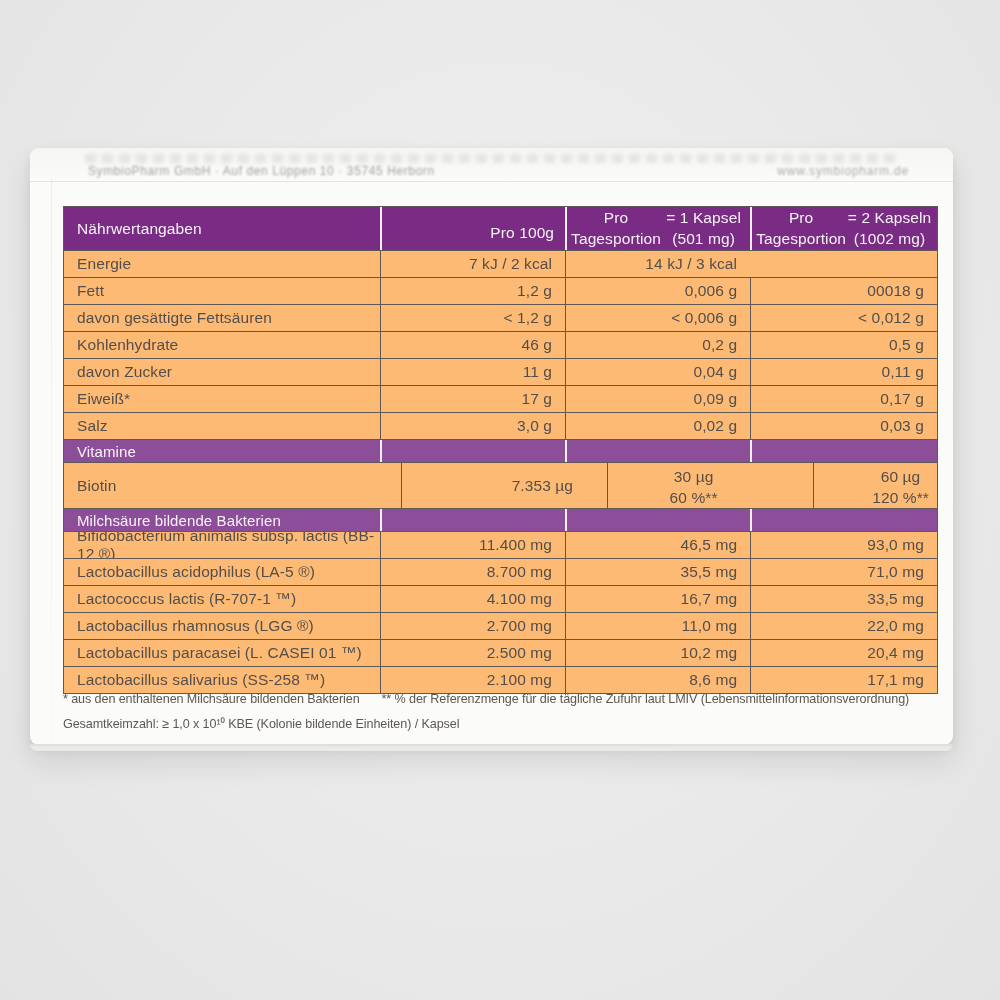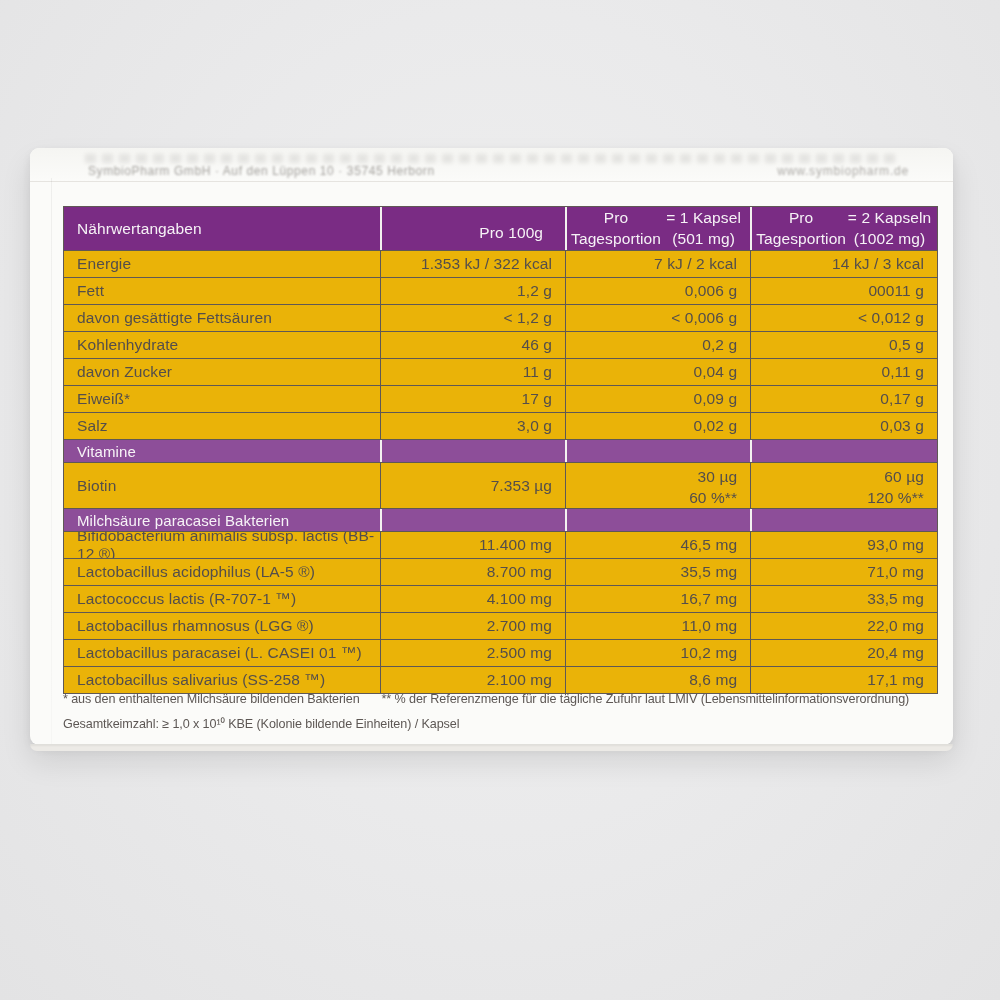--- a/index.html
+++ b/index.html
@@ -52,47 +52,47 @@
   
   .table {
     position: absolute; left: 33px; top: 58px; width: 873px;
     border: 1.5px solid #5f5855;
     background: #f1f0ee;
   }
   .row {
     display: grid;
     grid-template-columns: 36.2% 21.2% 21.2% 21.4%;
     border-bottom: 1.4px solid #5f5855;
-    background: #eab308;
+    background: #fdba74;
   }
   .rows-host { display: block; }
   .rows-host.last .row:last-child { border-bottom: none; }
   .cell {
     display: flex; align-items: center; overflow: hidden;
     color: #544e4b; font-size: 15.5px; letter-spacing: 0.1px;
   }
   .cell.label { justify-content: flex-start; padding-left: 13px; }
   .cell.value { justify-content: flex-end; padding-right: 13px; text-align: right; }
   .row .cell + .cell { border-left: 1.4px solid #5f5855; }
 
   .row.header { height: 43px; }
   .row.header .cell { background: #7a2c84; color: #f6f2f6; font-size: 15.5px; }
   .row.header .cell + .cell { border-left: 2px solid #f3f2f0; }
-  .hcol2 { justify-content: flex-end; align-items: flex-end; padding: 0 22px 8px 0; }
+  .hcol2 { justify-content: flex-end; align-items: flex-end; padding: 0 11px 8px 0; }
   .hcol-2line {
     flex-direction: row; justify-content: center; align-items: center;
     line-height: 1.3; text-align: center; padding: 0 4px;
   }
   .row.nutrient { height: 26px; }
   .row.section { height: 22px; }
   .row.section .cell { background: #8d4e99; color: #f7f3f7; font-size: 15px; }
   .row.section .cell + .cell { border-left: 2px solid #f3f2f0; }
-  .row.biotin { height: 45px; }
+  .row.biotin { height: 45px; gap: 21px; }
   .twoline {
-    flex-direction: column; justify-content: center; align-items: flex-end;
+    flex-direction: column; justify-content: center; 
     line-height: 1.32;
   }
 
   
   .footnotes {
     position: absolute; left: 33px; top: 544px; width: 885px;
     color: #5d5754; font-size: 12.6px; letter-spacing: -0.1px;
   }
   .fn-line1 { display: flex; gap: 22px; white-space: nowrap; }
   .fn-line2 { margin-top: 9px; white-space: nowrap; }
@@ -122,30 +122,29 @@
         </div>
         <div class="cell hcol-2line">
           <span>Pro Tagesportion</span>
           <span>= 2 Kapseln (1002 mg)</span>
         </div>
       </div>
 
       <div class="rows-host">
   <div class="row nutrient bacteria-or-nutrient">
     <div class="cell label">Energie</div>
-    <div class="cell value">1.353 kJ / 322 kcal</div>
     <div class="cell value">7 kJ / 2 kcal</div>
     <div class="cell value">14 kJ / 3 kcal</div>
   </div>
 
   <div class="row nutrient bacteria-or-nutrient">
     <div class="cell label">Fett</div>
     <div class="cell value">1,2 g</div>
     <div class="cell value">0,006 g</div>
-    <div class="cell value">00011 g</div>
+    <div class="cell value">00018 g</div>
   </div>
 
   <div class="row nutrient bacteria-or-nutrient">
     <div class="cell label">davon gesättigte Fettsäuren</div>
     <div class="cell value">&lt; 1,2 g</div>
     <div class="cell value">&lt; 0,006 g</div>
     <div class="cell value">&lt; 0,012 g</div>
   </div>
 
   <div class="row nutrient bacteria-or-nutrient">
@@ -193,21 +192,21 @@
       <span>60 %**</span>
     </div>
     <div class="cell value twoline">
       <span>60 µg</span>
       <span>120 %**</span>
     </div>
   </div>
 </div>
 
       <div class="row section">
-        <div class="cell label">Milchsäure paracasei Bakterien</div>
+        <div class="cell label">Milchsäure bildende Bakterien</div>
         <div class="cell"></div>
         <div class="cell"></div>
         <div class="cell"></div>
       </div>
 
       <div class="rows-host last">
   <div class="row nutrient bacteria-or-nutrient">
     <div class="cell label">Bifidobacterium animalis subsp. lactis (BB-12 ®)</div>
     <div class="cell value">11.400 mg</div>
     <div class="cell value">46,5 mg</div>

